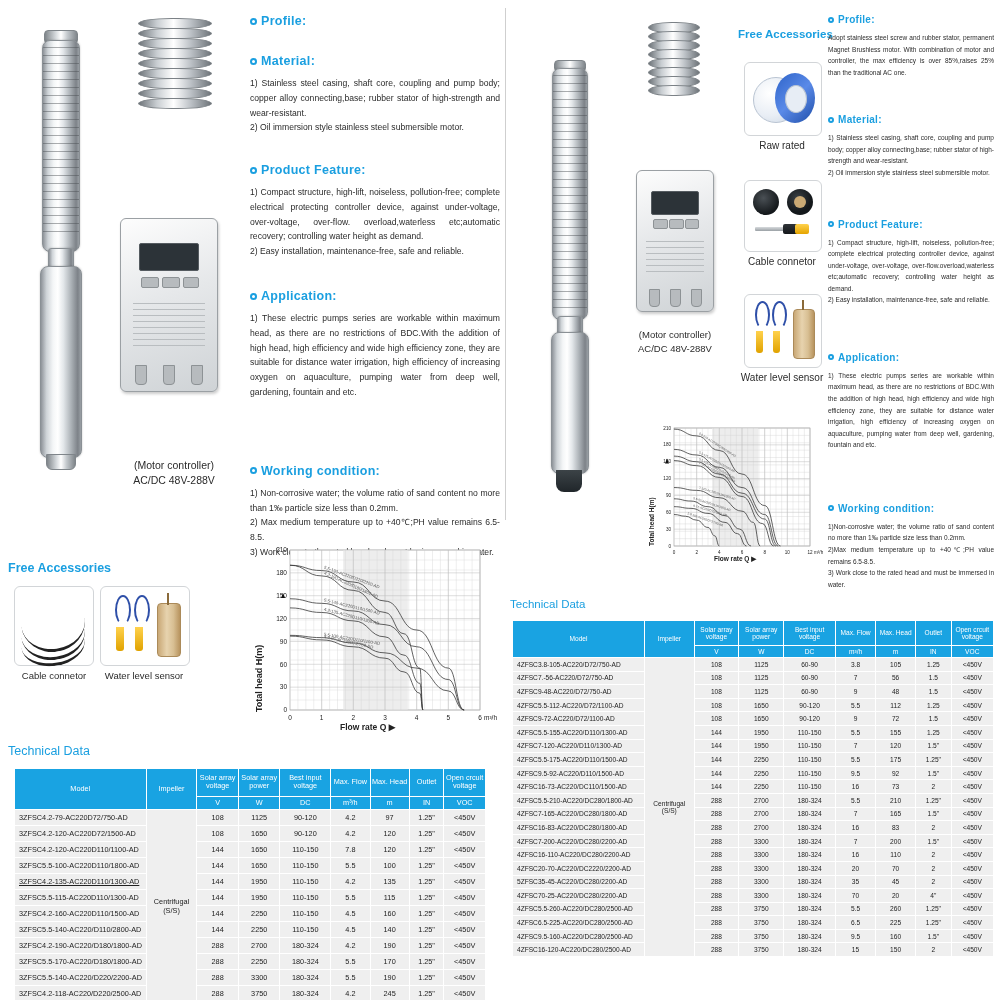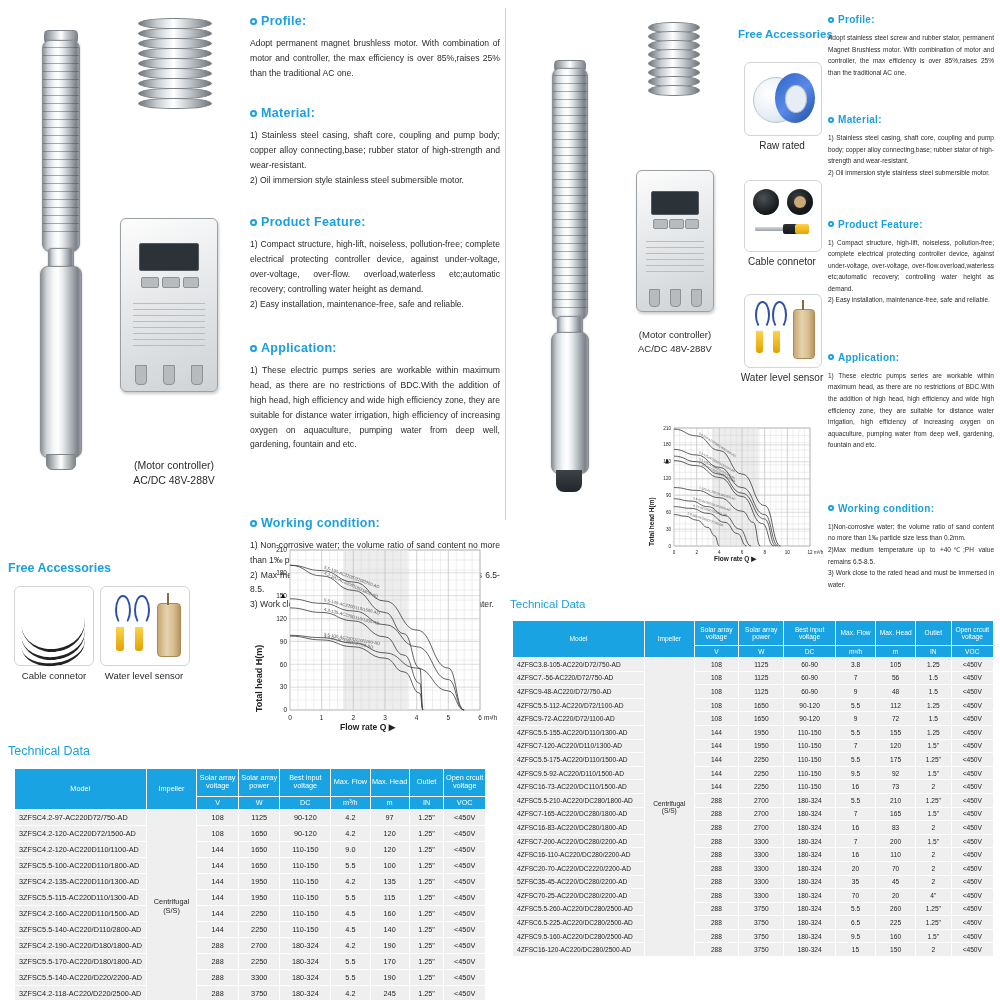--- a/index.html
+++ b/index.html
@@ -187,21 +187,20 @@
   <div>(Motor controller)</div>
   <div>AC/DC 48V-288V</div>
 </div>
 
 <div class="panel" style="left:250px;top:14px;width:250px;">
   <div>
     <div class="sec-head" style="font-size:12.5px;">
       <span class="bullet"></span>
       <span>Profile:</span>
     </div>
-    <p class="body-txt" style="font-size:8.6px;line-height:1.72;margin:8px 0 0 0;">Adopt permanent magnet brushless motor. With combination of motor and controller, the max efficiency is over 85%,raises 25% than the traditional AC one.</p>
   </div>
 
   <div style="margin-top:26px;">
     <div class="sec-head" style="font-size:12.5px;">
       <span class="bullet"></span>
       <span>Material:</span>
     </div>
     <p class="body-txt" style="font-size:8.6px;line-height:1.72;margin:8px 0 0 0;">1) Stainless steel casing, shaft core, coupling and pump body; copper alloy connecting,base; rubber stator of high-strength and wear-resistant.</p>
     <p class="body-txt" style="font-size:8.6px;line-height:1.72;margin:0;">2) Oil immersion style stainless steel submersible motor.</p>
   </div>
@@ -380,21 +379,21 @@
         <th class="sub">W</th>
         <th class="sub">DC</th>
         <th class="sub">m³/h</th>
         <th class="sub">m</th>
         <th class="sub">IN</th>
         <th class="sub">VOC</th>
       </tr>
     </thead>
     <tbody id="left-table-body">
         <tr>
-          <td class="model" style="height: 15px;">3ZFSC4.2-97-AC220D72/750-AD</td>
+          <td class="model" style="height: 15px;">3ZFSC4.2-79-AC220D72/750-AD</td>
           <td class="imp" rowspan="12">Centrifugal<br>(S/S)</td>
           <td style="height: 15px;">108</td>
           <td style="height: 15px;">1125</td>
           <td style="height: 15px;">90-120</td>
           <td style="height: 15px;">4.2</td>
           <td style="height: 15px;">97</td>
           <td style="height: 15px;">1.25"</td>
           <td style="height: 15px;">&lt;450V</td>
         </tr>
         <tr>
@@ -405,37 +404,37 @@
           <td style="height: 15px;">4.2</td>
           <td style="height: 15px;">120</td>
           <td style="height: 15px;">1.25"</td>
           <td style="height: 15px;">&lt;450V</td>
         </tr>
         <tr>
           <td class="model" style="height: 15px;">3ZFSC4.2-120-AC220D110/1100-AD</td>
           <td style="height: 15px;">144</td>
           <td style="height: 15px;">1650</td>
           <td style="height: 15px;">110-150</td>
-          <td style="height: 15px;">9.0</td>
+          <td style="height: 15px;">7.8</td>
           <td style="height: 15px;">120</td>
           <td style="height: 15px;">1.25"</td>
           <td style="height: 15px;">&lt;450V</td>
         </tr>
         <tr>
           <td class="model" style="height: 15px;">3ZFSC5.5-100-AC220D110/1800-AD</td>
           <td style="height: 15px;">144</td>
           <td style="height: 15px;">1650</td>
           <td style="height: 15px;">110-150</td>
           <td style="height: 15px;">5.5</td>
           <td style="height: 15px;">100</td>
           <td style="height: 15px;">1.25"</td>
           <td style="height: 15px;">&lt;450V</td>
         </tr>
         <tr>
-          <td class="model" style="height: 15px;">3ZFSC4.2-135-AC220D110/1300-AD</td>
+          <td class="model" style="height: 15px; text-decoration: underline;">3ZFSC4.2-135-AC220D110/1300-AD</td>
           <td style="height: 15px;">144</td>
           <td style="height: 15px;">1950</td>
           <td style="height: 15px;">110-150</td>
           <td style="height: 15px;">4.2</td>
           <td style="height: 15px;">135</td>
           <td style="height: 15px;">1.25"</td>
           <td style="height: 15px;">&lt;450V</td>
         </tr>
         <tr>
           <td class="model" style="height: 15px;">3ZFSC5.5-115-AC220D110/1300-AD</td>

